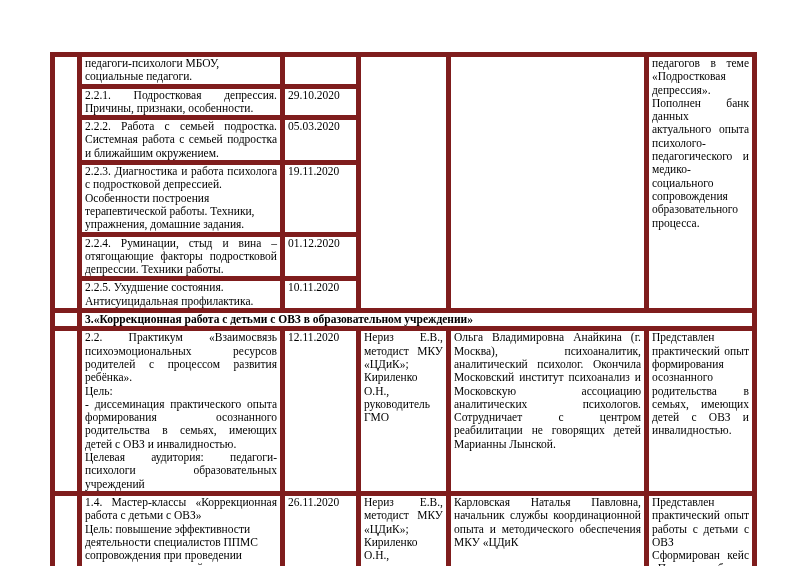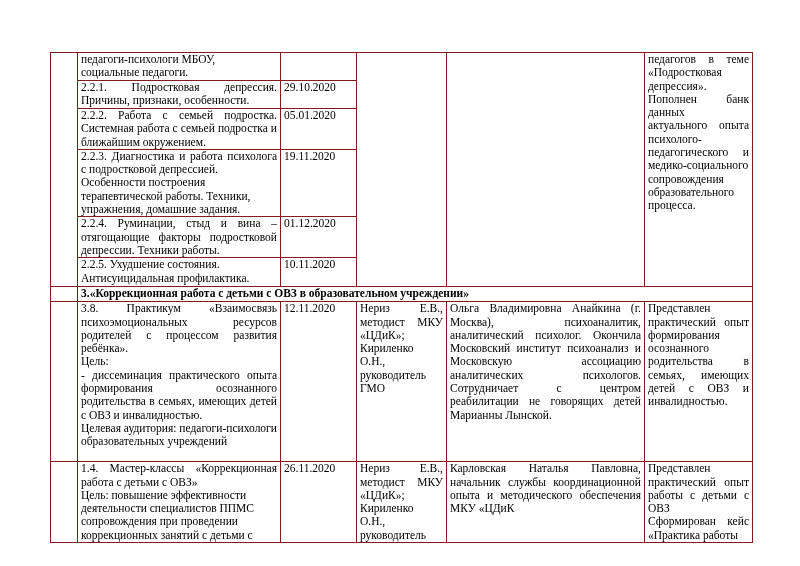--- a/index.html
+++ b/index.html
@@ -17,21 +17,21 @@
   }
   table.doc-table {
     position: absolute;
     left: 50px;
     top: 52px;
     width: 702px;
     border-collapse: collapse;
     table-layout: fixed;
   }
   table.doc-table td {
-    border: 1px solid #7f1d1d;
+    border: 5px solid #7f1d1d;
     vertical-align: top;
     padding: 0px 3px 0px 3px;
     font-size: 11.5px;
     line-height: 13.3px;
     white-space: pre-line;
     text-align: justify;
     overflow: hidden;
     word-wrap: break-word;
   }
   td.date-cell {
@@ -74,21 +74,21 @@
       <td rowspan="6">педагогов в теме «Подростковая депрессия».
 Пополнен банк данных
 актуального опыта психолого-педагогического и медико-социального сопровождения образовательного процесса.</td>
     </tr>
     <tr style="height:28px">
       <td>2.2.1. Подростковая депрессия. Причины, признаки, особенности.</td>
       <td class="date-cell">29.10.2020</td>
     </tr>
     <tr style="height:39px">
       <td>2.2.2. Работа с семьей подростка. Системная работа с семьей подростка и ближайшим окружением.</td>
-      <td class="date-cell">05.01.2020</td>
+      <td class="date-cell">05.03.2020</td>
     </tr>
     <tr style="height:66px">
       <td>2.2.3. Диагностика и работа психолога с подростковой депрессией.
 Особенности построения
 терапевтической работы. Техники,
 упражнения, домашние задания.</td>
       <td class="date-cell">19.11.2020</td>
     </tr>
     <tr style="height:39px">
       <td>2.2.4. Руминации, стыд и вина – отягощающие факторы подростковой депрессии. Техники работы.</td>
@@ -100,21 +100,21 @@
       <td class="date-cell">10.11.2020</td>
     </tr>
 
     <tr style="height:15px">
       <td class="num-cell"></td>
       <td class="section-header-cell" colspan="5">3.«Коррекционная работа с детьми с ОВЗ в образовательном учреждении»</td>
     </tr>
 
     <tr style="height:160px">
       <td class="num-cell"></td>
-      <td>3.8. Практикум «Взаимосвязь психоэмоциональных ресурсов родителей с процессом развития ребёнка».
+      <td>2.2. Практикум «Взаимосвязь психоэмоциональных ресурсов родителей с процессом развития ребёнка».
 Цель:
 - диссеминация практического опыта формирования осознанного родительства в семьях, имеющих детей с ОВЗ и инвалидностью.
 Целевая аудитория: педагоги-психологи образовательных учреждений</td>
       <td class="date-cell">12.11.2020</td>
       <td>Нериз Е.В., методист МКУ «ЦДиК»;
 Кириленко
 О.Н.,
 руководитель
 ГМО</td>
       <td>Ольга Владимировна Анайкина (г. Москва), психоаналитик, аналитический психолог. Окончила Московский институт психоанализ и Московскую ассоциацию аналитических психологов. Сотрудничает с центром реабилитации не говорящих детей Марианны Лынской.</td>

